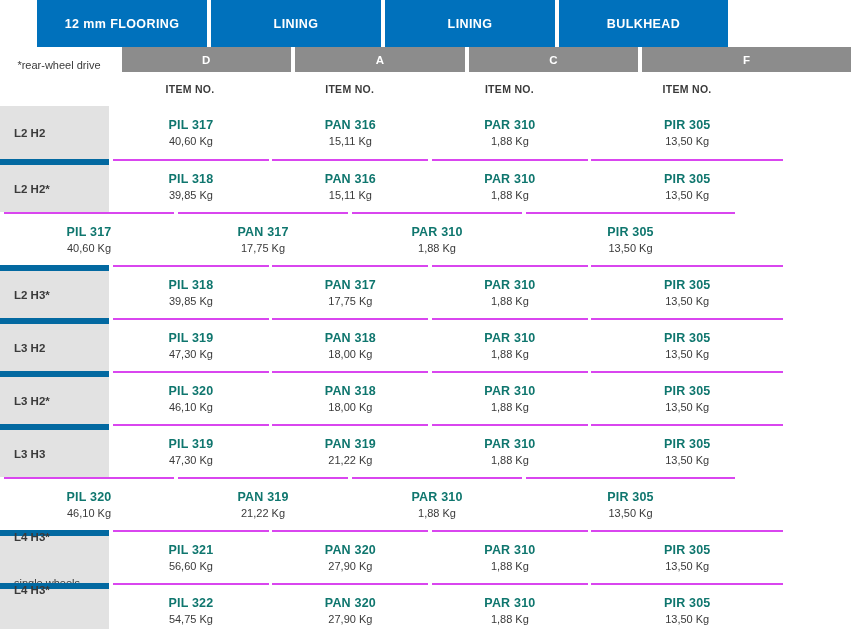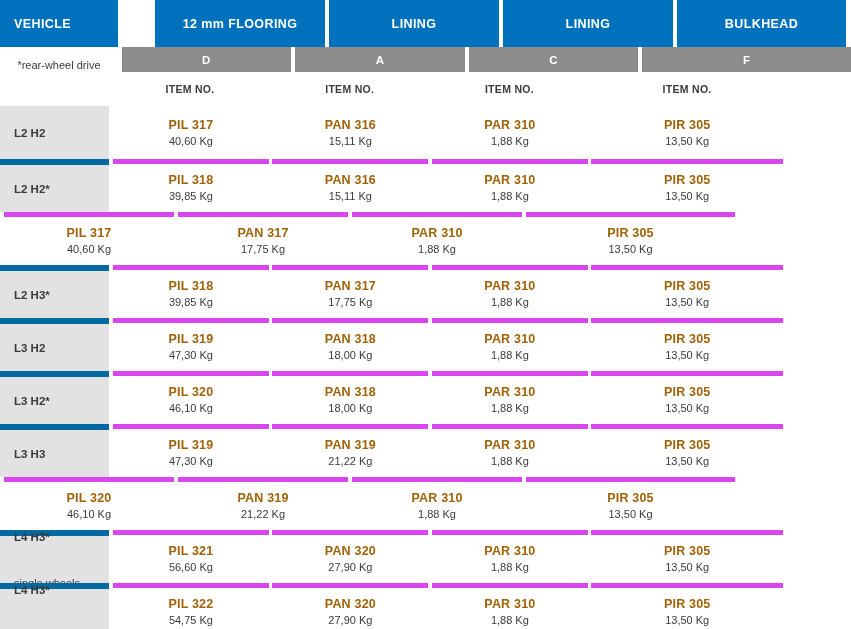--- a/index.html
+++ b/index.html
@@ -124,46 +124,45 @@
     width: 4px;
     height: 53px;
     background: #ffffff;
   }
   .cell-data {
     height: 53px;
     display: flex;
     flex-direction: column;
     align-items: center;
     justify-content: center;
-    border-top: 5px solid #d946ef;
+    border-top: 2px solid #d946ef;
   }
   .row:first-child .cell-data { border-top: none; }
   .item-no {
-    color: #a16207;
+    color: #0f766e;
     font-size: 12.5px;
     font-weight: bold;
     line-height: 15px;
     letter-spacing: 0.2px;
   }
   .item-weight {
     color: #3a3a3a;
     font-size: 11px;
     line-height: 14px;
     margin-top: 1px;
   }
   
   .row + .row .cell-vehicle { border-top: 6px solid #0369a1; }
 </style>
 </head>
 <body>
 
 <div id="page">
 
   <div class="header-row">
-    <div class="hdr-cell hdr-vehicle">VEHICLE</div>
     <div class="hdr-gap"></div>
     <div class="hdr-cell hdr-col" style="width: 170px; margin-left: 33px;">12 mm FLOORING</div>
     <div class="hdr-gap"></div>
     <div class="hdr-cell hdr-col" style="width: 170px;">LINING</div>
     <div class="hdr-gap"></div>
     <div class="hdr-cell hdr-col" style="width: 170px;">LINING</div>
     <div class="hdr-gap"></div>
     <div class="hdr-cell hdr-col" style="width: 169px;">BULKHEAD</div>
   </div>
 

